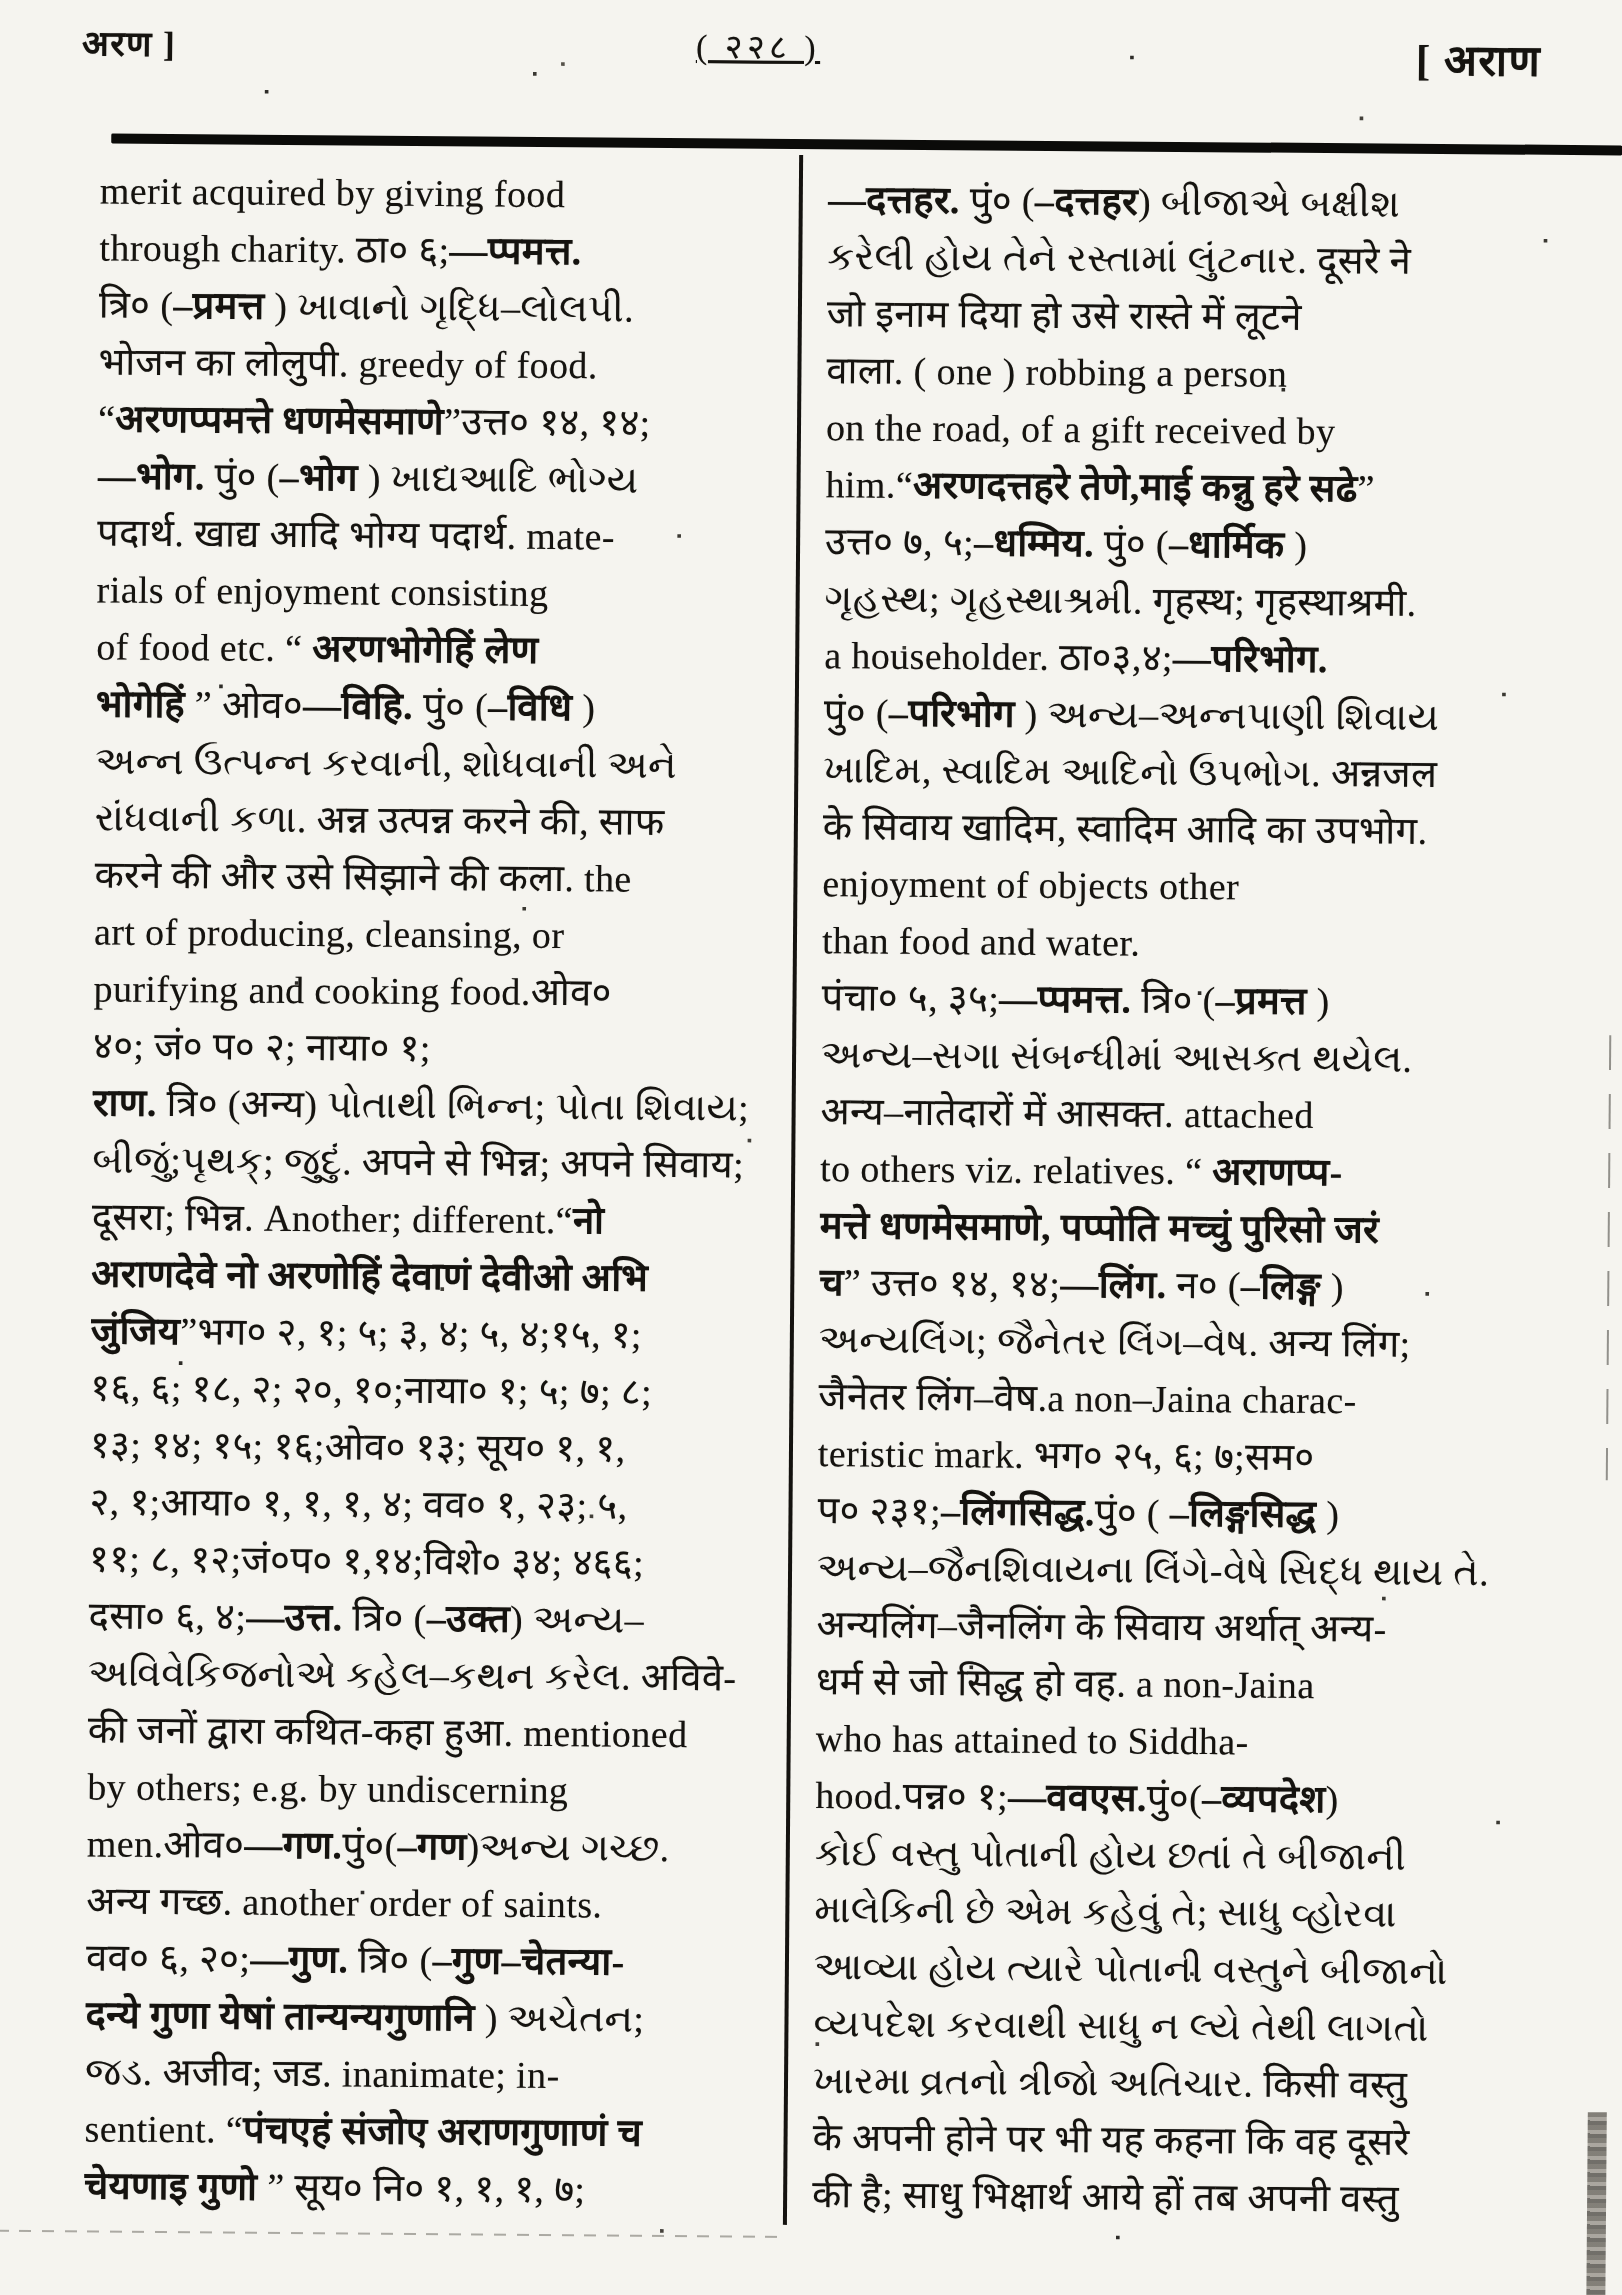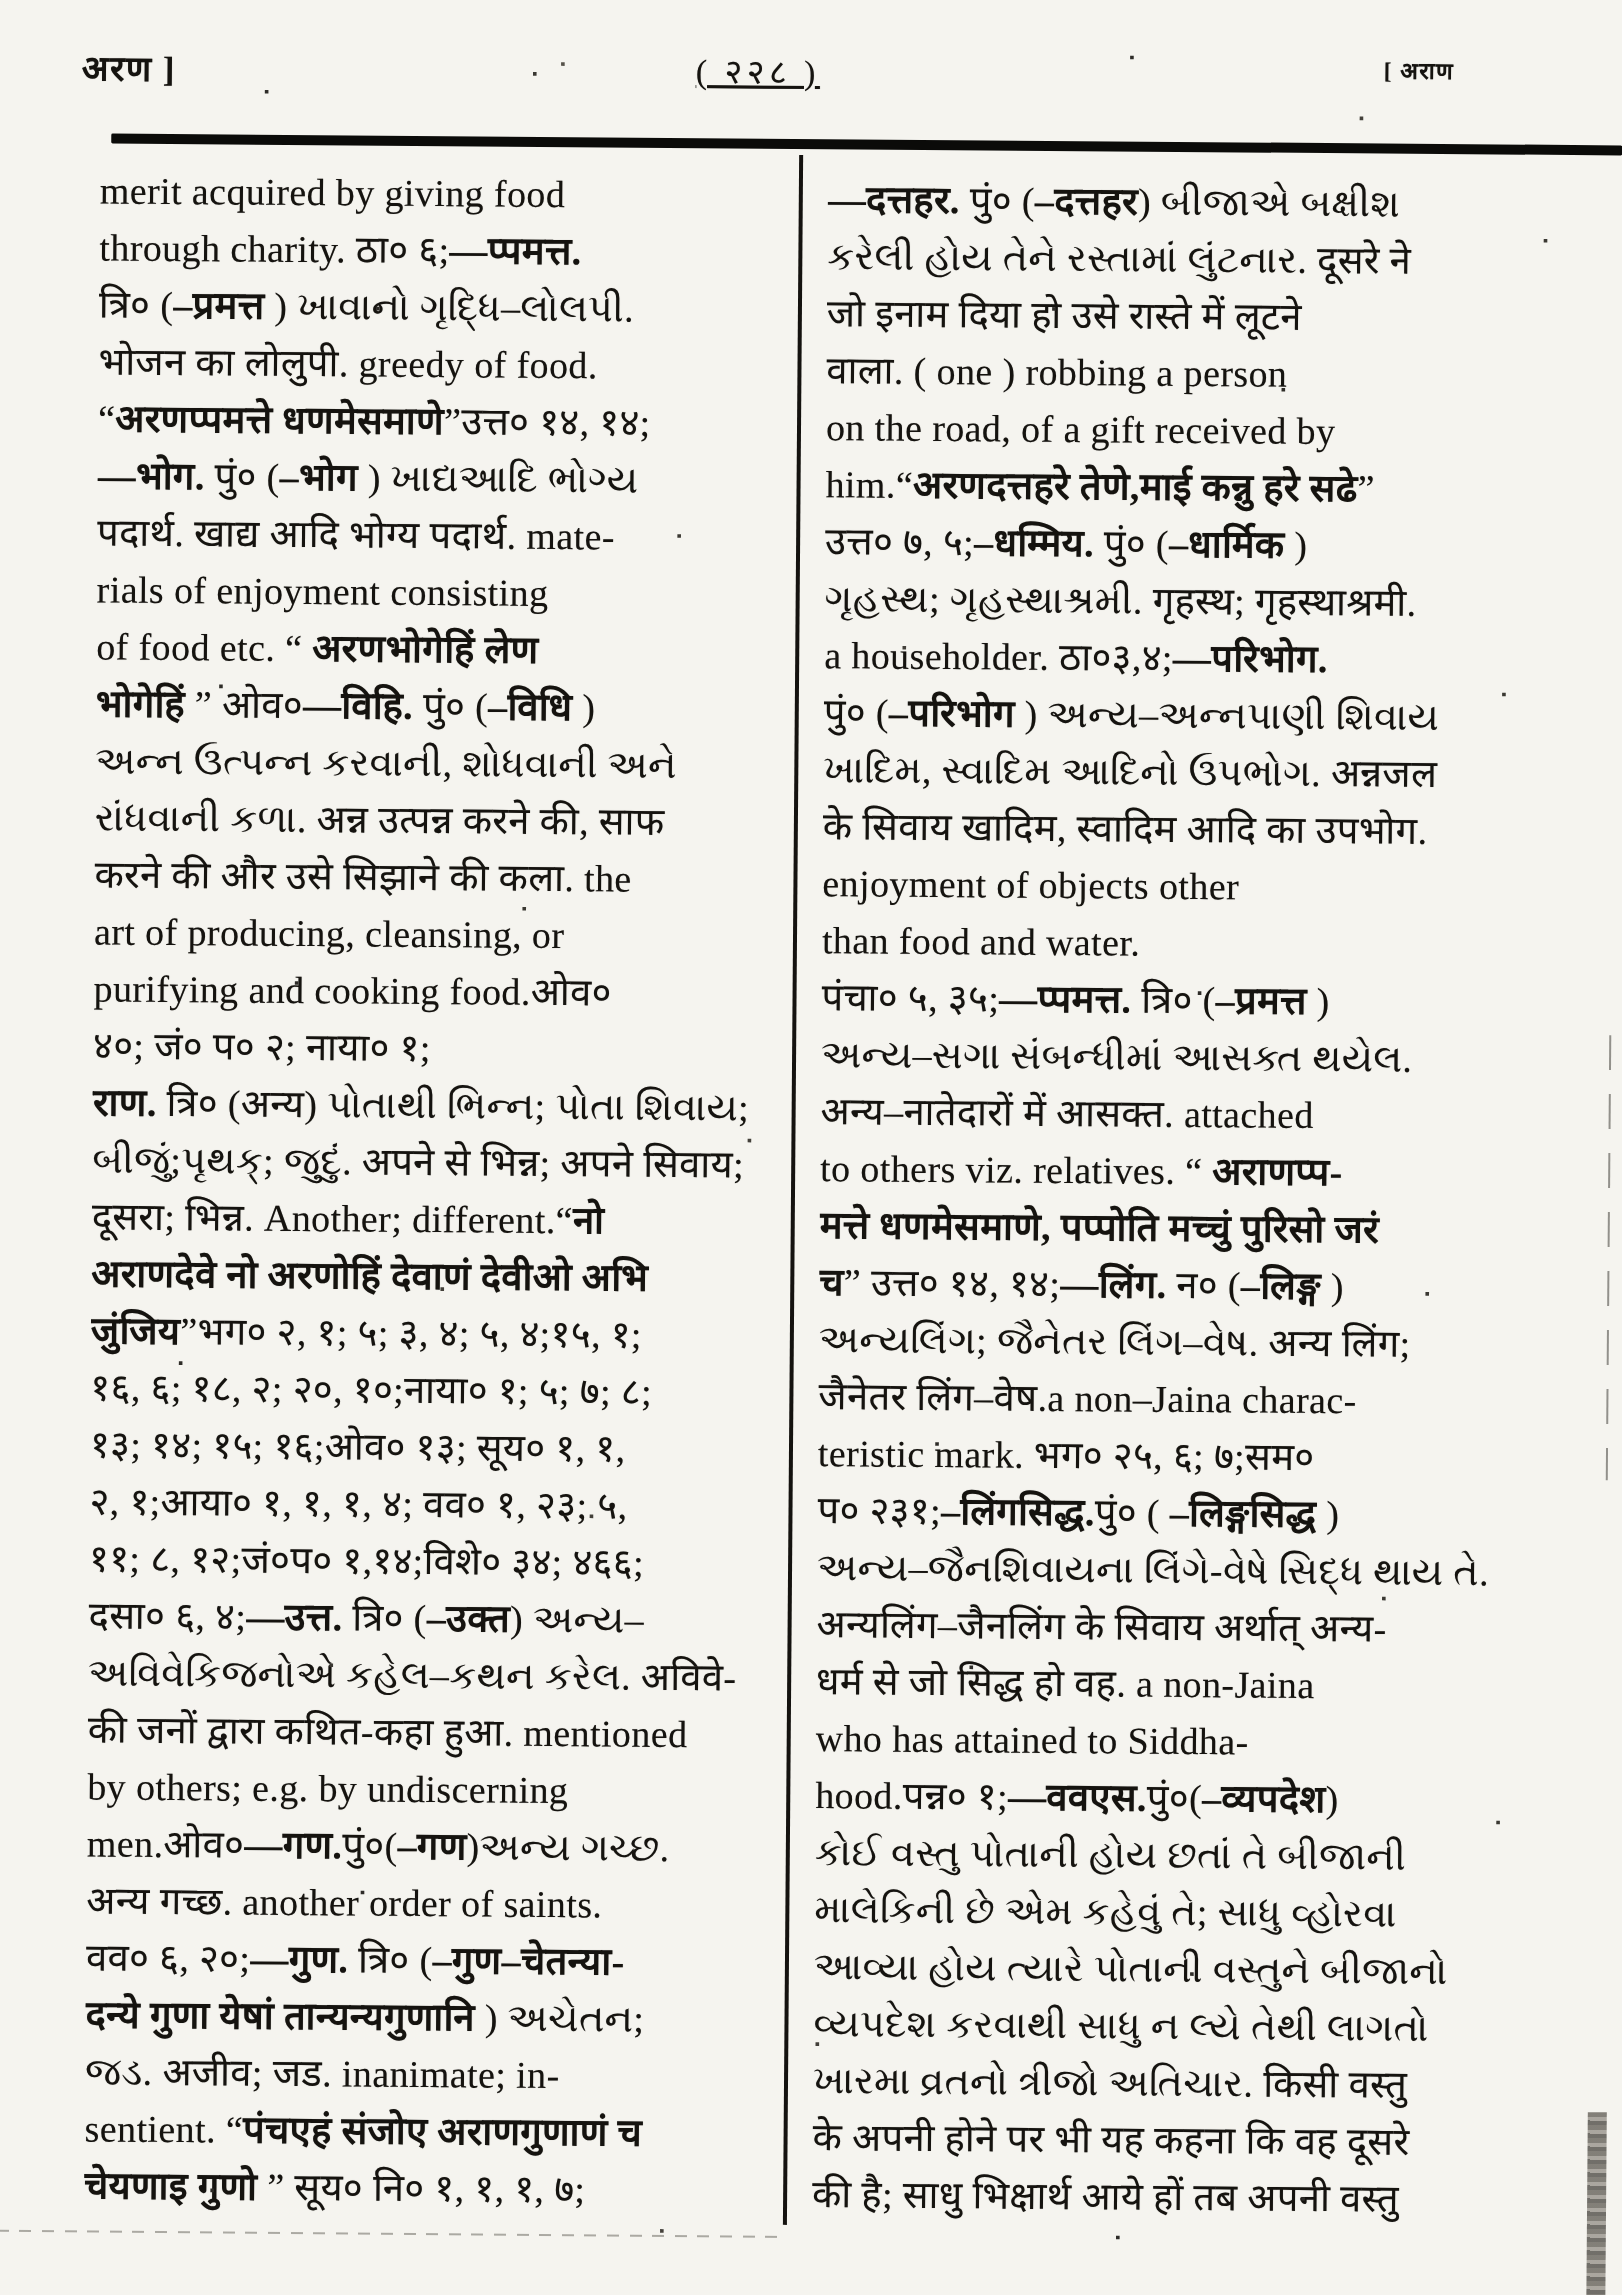--- a/index.html
+++ b/index.html
@@ -10,24 +10,24 @@
     position:relative;
     font-family:"Liberation Serif","DejaVu Serif",serif;
   }
   #scan{
     position:absolute;inset:0;
     transform:rotate(0.45deg);
     transform-origin:45px 45px;
     color:#15130f;
   }
   
-  .hdr{position:absolute;white-space:nowrap;text-shadow:0 0 0.8px rgba(0,0,0,.4);margin-top:25px;}
+  .hdr{position:absolute;white-space:nowrap;text-shadow:0 0 0.8px rgba(0,0,0,.4);}
   .hdr-left{left:82px;top:18px;font-size:35px;font-weight:bold;letter-spacing:1.5px;}
   .hdr-center{left:696px;top:16.6px;font-size:34px;letter-spacing:4.5px;text-decoration:underline;}
-  .hdr-right{left:1384px;top:18px;font-size:23px;font-weight:bold;letter-spacing:1.5px;}
+  .hdr-right{left:1416px;top:18px;font-size:43px;font-weight:bold;letter-spacing:1.5px;}
   .header-rule{
     position:absolute;left:112px;top:133px;width:1511px;height:9.8px;
     background:#0b0b09;border-radius:1.5px;
   }
   
   .divider{
     position:absolute;left:800px;top:149px;width:3.8px;height:2070px;
     background:#14120f;
   }
   

